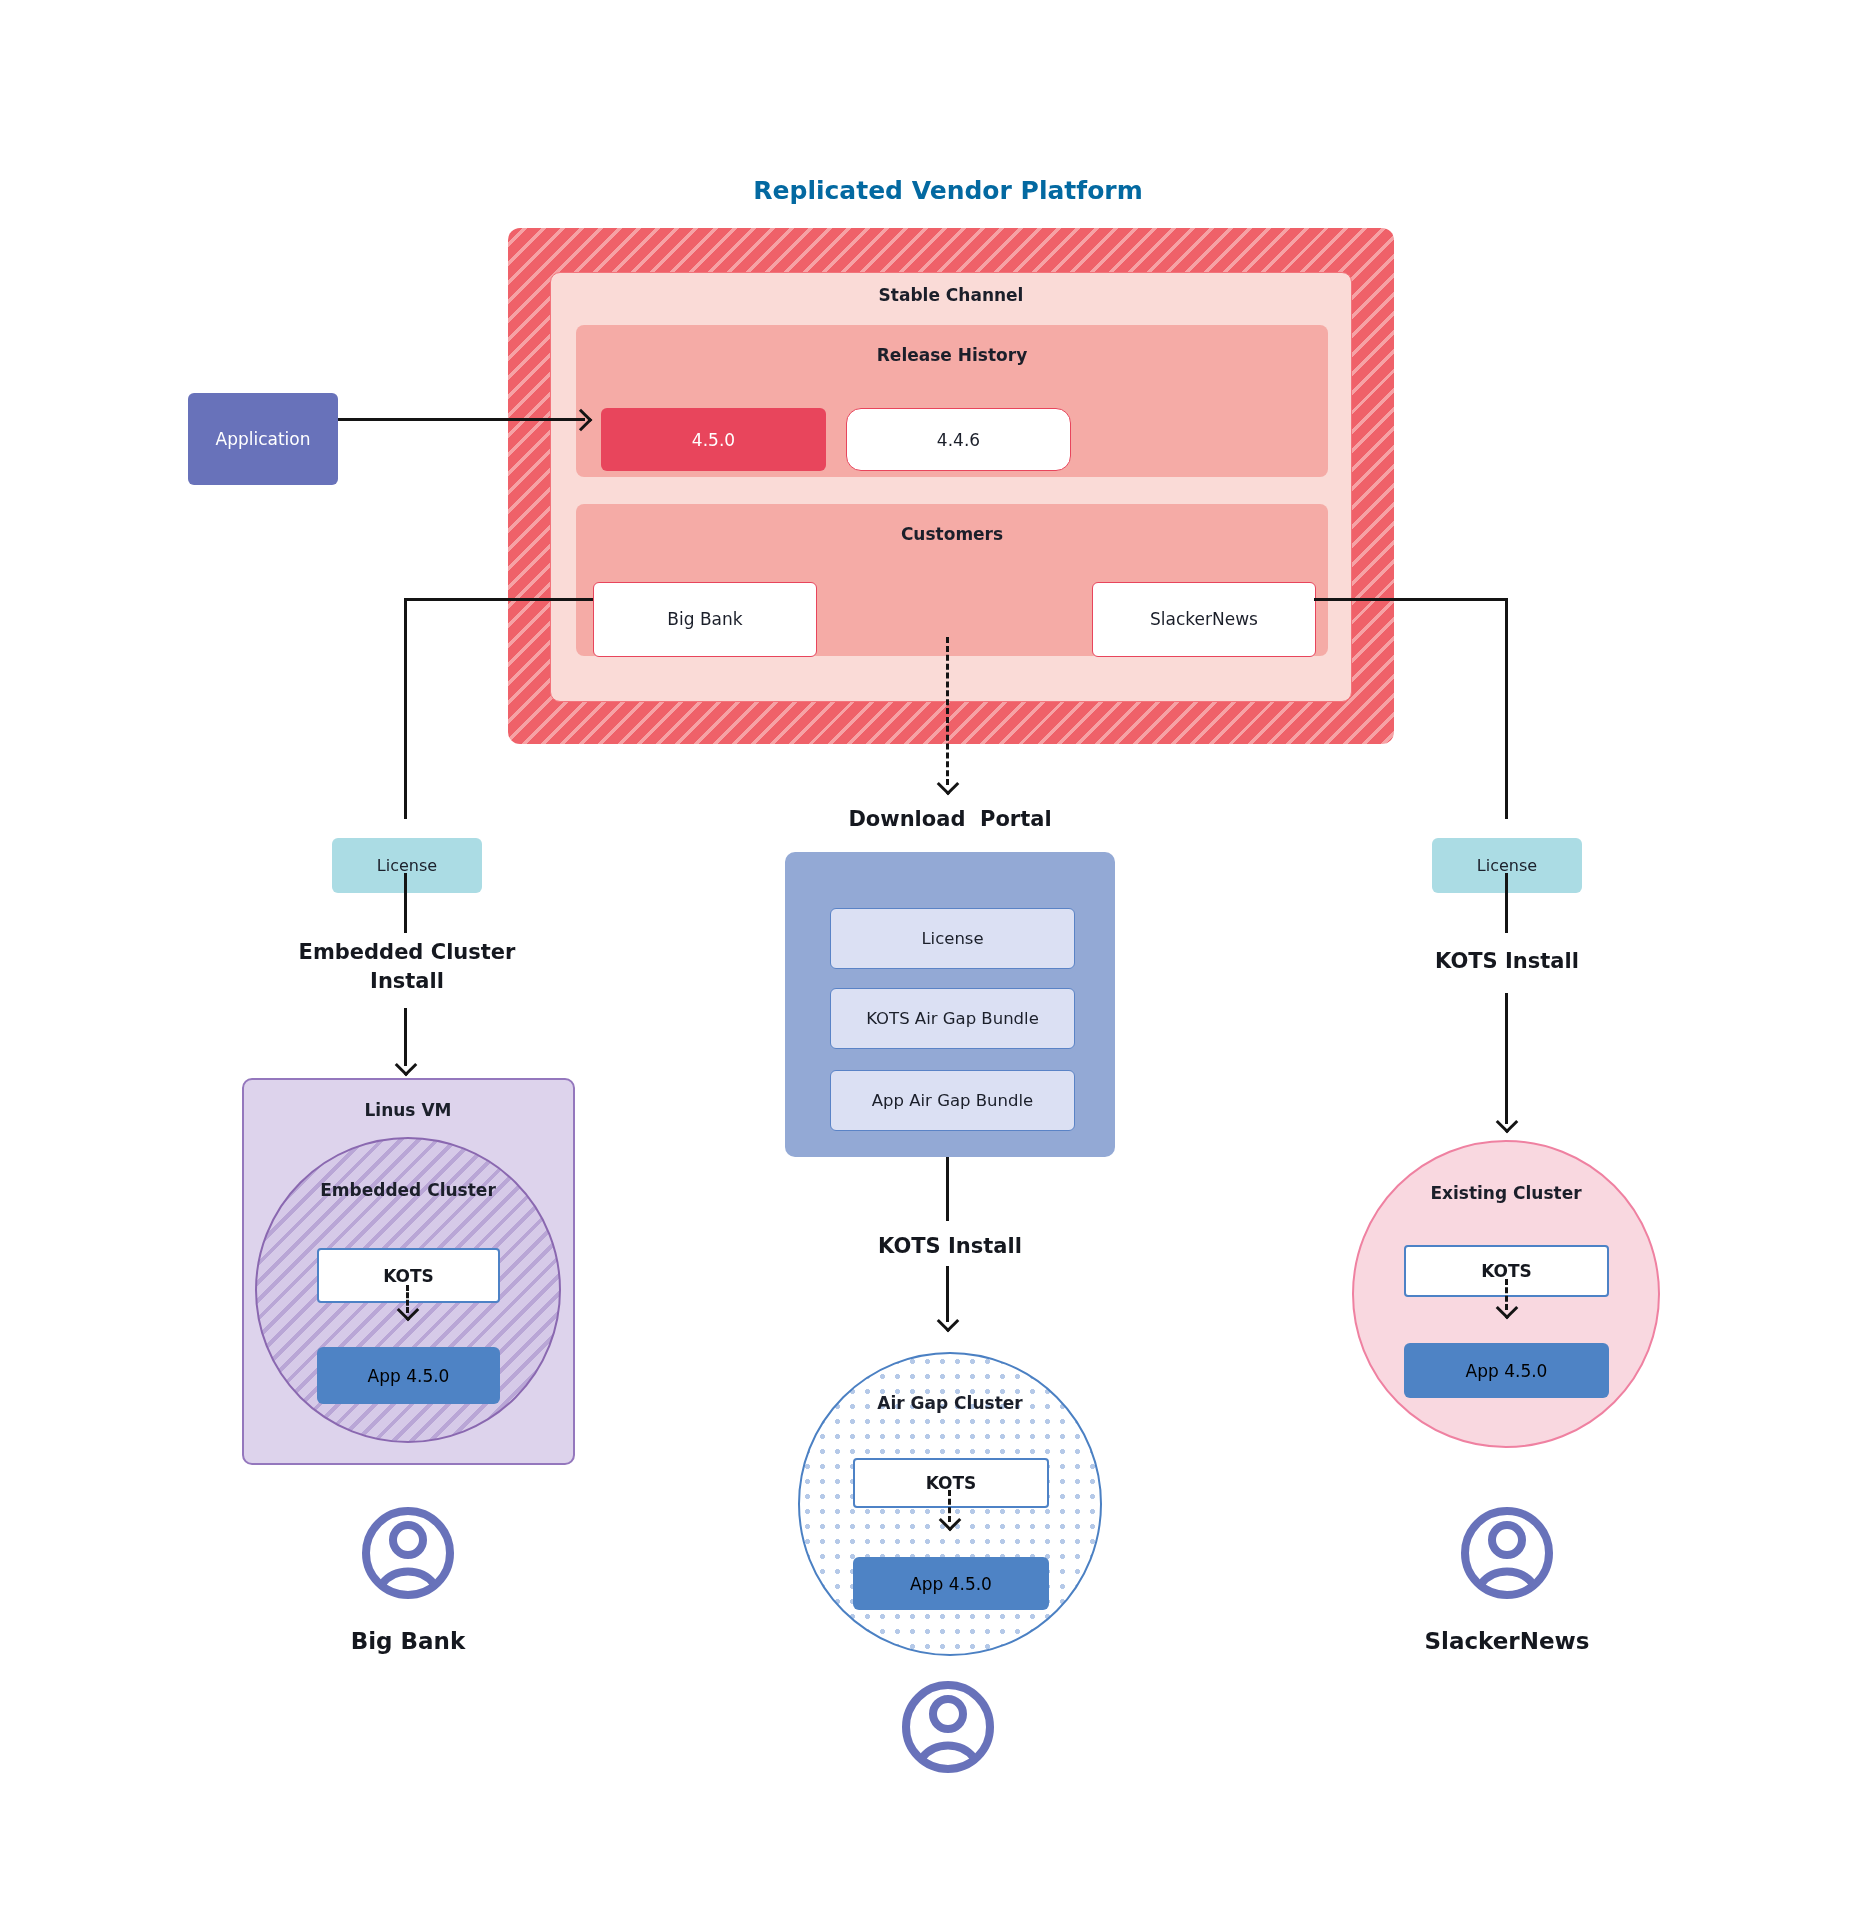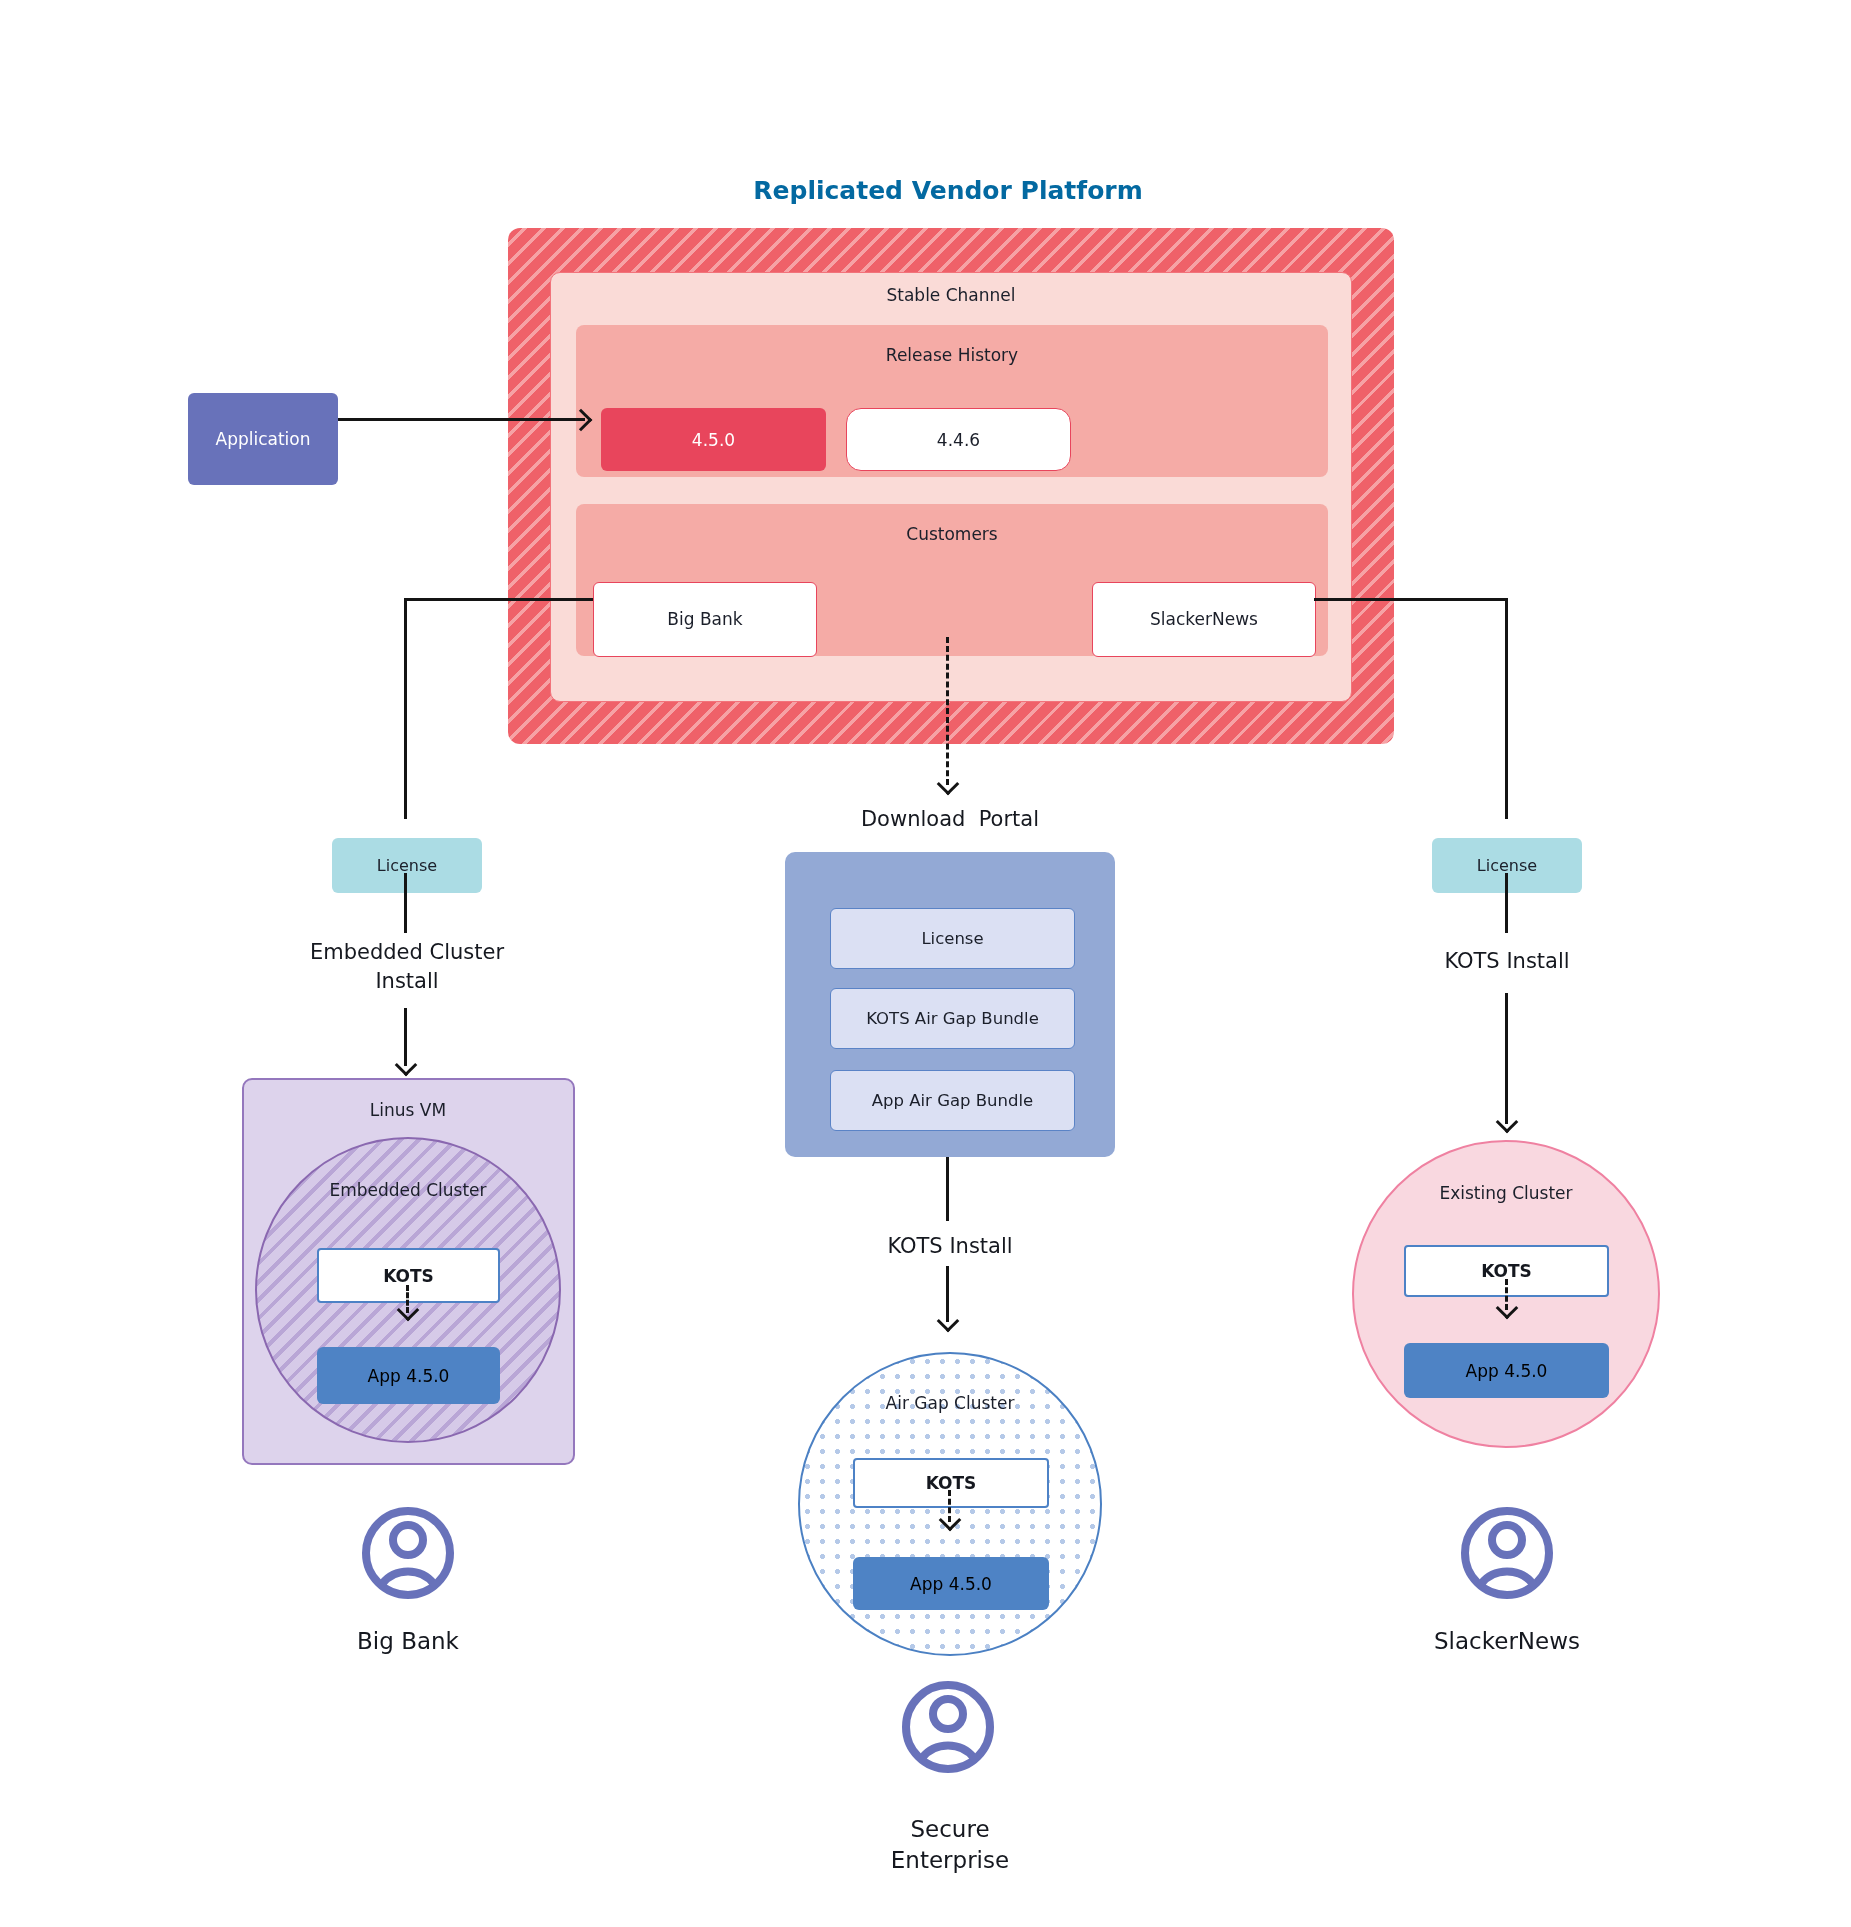--- a/index.html
+++ b/index.html
@@ -1,20 +1,20 @@
 <!DOCTYPE html>
 <html><head>
 <meta charset="utf-8">
 <style>
   html,body{margin:0;padding:0;background:#ffffff;}
   #canvas{position:relative;width:1851px;height:1927px;background:#ffffff;overflow:hidden;
     font-family:"DejaVu Sans","Liberation Sans",sans-serif;color:#1b1f2a;}
   .abs{position:absolute;box-sizing:border-box;}
   .ctr{display:flex;align-items:center;justify-content:center;text-align:center;margin-top:20px;}
-  .lbl{position:absolute;text-align:center;font-weight:400;}
+  .lbl{position:absolute;text-align:center;font-weight:700;}
 
   
   #title{left:598px;top:176px;width:700px;font-size:25px;font-weight:600;color:#0369a1;}
 
   
   #platform{left:508px;top:228px;width:886px;height:516px;border-radius:12px;
     background:repeating-linear-gradient(135deg,#ef6169 0 10px,#f6a2a5 10px 13.5px);}
   #stable{left:550px;top:272px;width:802px;height:430px;border-radius:10px;
     background:#fadbd7;border:1.5px solid #f2737b;}
   #stable-label{left:751px;top:285px;width:400px;font-size:17px;}
@@ -207,19 +207,15 @@
   </div>
   <div class="abs user-icon" id="icon-slacker">
     <svg viewBox="0 0 100 100" width="100" height="100">
       <circle cx="50" cy="50" r="42" fill="none" stroke="#6872ba" stroke-width="8"></circle>
       <circle cx="50" cy="37" r="15" fill="none" stroke="#6872ba" stroke-width="8"></circle>
       <path d="M 24 81 A 32 30 0 0 1 76 81" fill="none" stroke="#6872ba" stroke-width="8" stroke-linecap="round"></path>
     </svg>
   </div>
 
   <div class="lbl" id="user-bigbank">Big Bank</div>
-  <div class="lbl" id="user-secure">
-    <span style="display:block">Secure</span>
-    <span style="display:block">Enterprise</span>
-  </div>
   <div class="lbl" id="user-slacker">SlackerNews</div>
 
 </div>
 
 </body></html>

